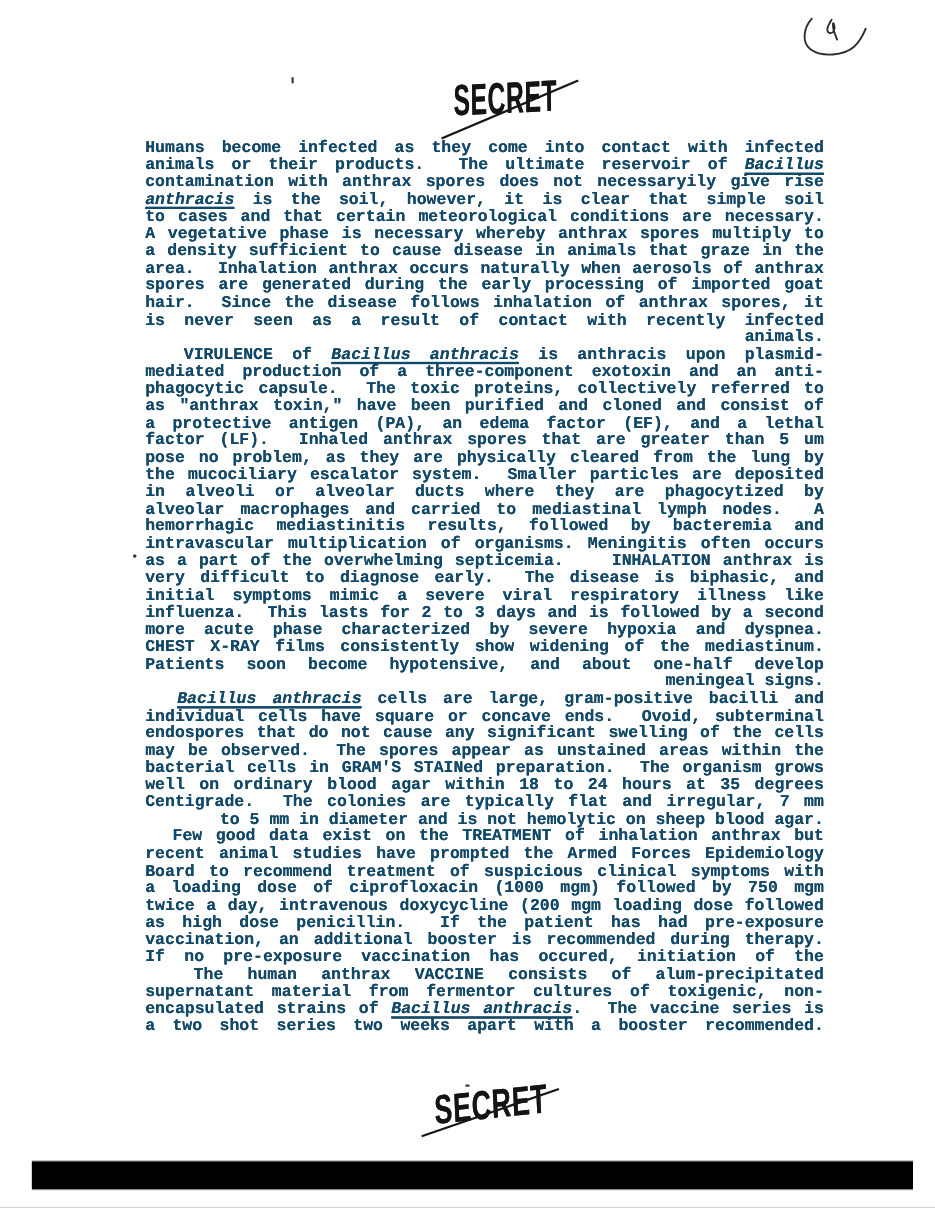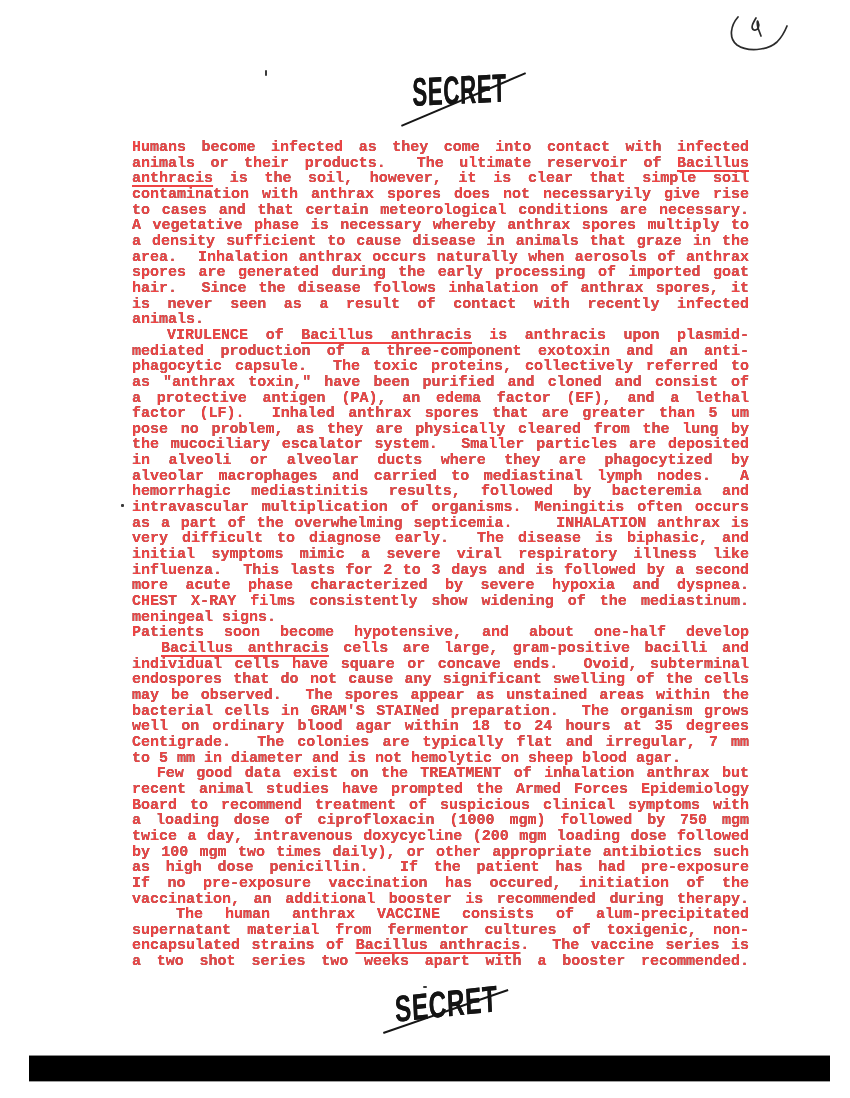--- a/index.html
+++ b/index.html
@@ -6,41 +6,41 @@
   .page{
     position:relative;
     width:850px;height:1098px;
     background:#ffffff;
     overflow:hidden;
     font-family:"Liberation Mono","DejaVu Sans Mono",monospace;
   }
   
   .doc{
     position:absolute;left:132px;top:127px;width:617px;
-    color:#ef4444;
-    margin-top:13px;
+    color:#0c4a6e;
   }
   .line{
     height:15.66px;
     line-height:15.66px;
     font-size:15px;
     font-weight:700;
     white-space:pre-wrap;
-    text-align:left;
+    text-align:right;
     text-shadow:0 0 .5px rgba(10,10,10,.75);
   }
   .line.j{
     text-align:justify;
     -moz-text-align-last:justify;
     text-align-last:justify;
   }
   .u{
     text-decoration:underline;
     text-decoration-thickness:1.5px;
     text-underline-offset:2.5px;
+    font-style:italic;
   }
   
   .stamp{
     position:absolute;
     font-family:"Liberation Sans","DejaVu Sans",sans-serif;
     font-weight:700;
     color:#141414;
     white-space:nowrap;
     letter-spacing:1px;
     transform-origin:left top;
@@ -87,22 +87,22 @@
     <path d="M 14,12 C 7,20 4,33 13,40 C 23,47 43,46 53,37 C 58,32 61,26 63,21"></path>
     <path d="M 32,13 C 29,18 26,23 30,25 C 34,26 36,21 34,17 C 33,14 33,19 34,23 L 37,31"></path>
   </svg>
 
   <div class="stamp top">SECRET</div>
   <div class="strike top"></div>
 
   <div class="doc">
       <div class="line j"><span>Humans become infected as they come into contact with infected</span></div>
       <div class="line j"><span>animals or their products.  The ultimate reservoir of </span><span class="u">Bacillus</span></div>
+      <div class="line j"><span>contamination with anthrax spores does not necessaryily give rise</span></div>
       <div class="line j"><span class="u">anthracis</span><span> is the soil, however, it is clear that simple soil</span></div>
-      <div class="line j"><span>contamination with anthrax spores does not necessaryily give rise</span></div>
       <div class="line j"><span>to cases and that certain meteorological conditions are necessary.</span></div>
       <div class="line j"><span>A vegetative phase is necessary whereby anthrax spores multiply to</span></div>
       <div class="line j"><span>a density sufficient to cause disease in animals that graze in the</span></div>
       <div class="line j"><span>area.  Inhalation anthrax occurs naturally when aerosols of anthrax</span></div>
       <div class="line j"><span>spores are generated during the early processing of imported goat</span></div>
       <div class="line j"><span>hair.  Since the disease follows inhalation of anthrax spores, it</span></div>
       <div class="line j"><span>is never seen as a result of contact with recently infected</span></div>
       <div class="line"><span>animals.</span></div>
       <div class="line j"><span>  VIRULENCE of </span><span class="u">Bacillus anthracis</span><span> is anthracis upon plasmid-</span></div>
       <div class="line j"><span>mediated production of a three-component exotoxin and an anti-</span></div>
@@ -115,39 +115,38 @@
       <div class="line j"><span>in alveoli or alveolar ducts where they are phagocytized by</span></div>
       <div class="line j"><span>alveolar macrophages and carried to mediastinal lymph nodes.  A</span></div>
       <div class="line j"><span>hemorrhagic mediastinitis results, followed by bacteremia and</span></div>
       <div class="line j"><span>intravascular multiplication of organisms. Meningitis often occurs</span></div>
       <div class="line j"><span>as a part of the overwhelming septicemia.    INHALATION anthrax is</span></div>
       <div class="line j"><span>very difficult to diagnose early.  The disease is biphasic, and</span></div>
       <div class="line j"><span>initial symptoms mimic a severe viral respiratory illness like</span></div>
       <div class="line j"><span>influenza.  This lasts for 2 to 3 days and is followed by a second</span></div>
       <div class="line j"><span>more acute phase characterized by severe hypoxia and dyspnea.</span></div>
       <div class="line j"><span>CHEST X-RAY films consistently show widening of the mediastinum.</span></div>
+      <div class="line j"><span>Patients soon become hypotensive, and about one-half develop</span></div>
       <div class="line"><span>meningeal signs.</span></div>
-      <div class="line j"><span>Patients soon become hypotensive, and about one-half develop</span></div>
       <div class="line j"><span>  </span><span class="u">Bacillus anthracis</span><span> cells are large, gram-positive bacilli and</span></div>
       <div class="line j"><span>individual cells have square or concave ends.  Ovoid, subterminal</span></div>
       <div class="line j"><span>endospores that do not cause any significant swelling of the cells</span></div>
       <div class="line j"><span>may be observed.  The spores appear as unstained areas within the</span></div>
       <div class="line j"><span>bacterial cells in GRAM'S STAINed preparation.  The organism grows</span></div>
       <div class="line j"><span>well on ordinary blood agar within 18 to 24 hours at 35 degrees</span></div>
       <div class="line j"><span>Centigrade.  The colonies are typically flat and irregular, 7 mm</span></div>
       <div class="line"><span>to 5 mm in diameter and is not hemolytic on sheep blood agar.</span></div>
       <div class="line j"><span>  Few good data exist on the TREATMENT of inhalation anthrax but</span></div>
       <div class="line j"><span>recent animal studies have prompted the Armed Forces Epidemiology</span></div>
       <div class="line j"><span>Board to recommend treatment of suspicious clinical symptoms with</span></div>
       <div class="line j"><span>a loading dose of ciprofloxacin (1000 mgm) followed by 750 mgm</span></div>
       <div class="line j"><span>twice a day, intravenous doxycycline (200 mgm loading dose followed</span></div>
-      <div class="line j"><span>by 100 mgm two times daily), or other appropriate antibiotics such</span></div>
       <div class="line j"><span>as high dose penicillin.  If the patient has had pre-exposure</span></div>
+      <div class="line j"><span>vaccination, an additional booster is recommended during therapy.</span></div>
       <div class="line j"><span>If no pre-exposure vaccination has occured, initiation of the</span></div>
-      <div class="line j"><span>vaccination, an additional booster is recommended during therapy.</span></div>
       <div class="line j"><span>  The human anthrax VACCINE consists of alum-precipitated</span></div>
       <div class="line j"><span>supernatant material from fermentor cultures of toxigenic, non-</span></div>
       <div class="line j"><span>encapsulated strains of </span><span class="u">Bacillus anthracis</span><span>.  The vaccine series is</span></div>
       <div class="line j"><span>a two shot series two weeks apart with a booster recommended.</span></div>
     </div>
 
   <div class="stamp bottom">SECRET</div>
   <div class="strike bottom"></div>
 
   <div class="redaction"></div>

